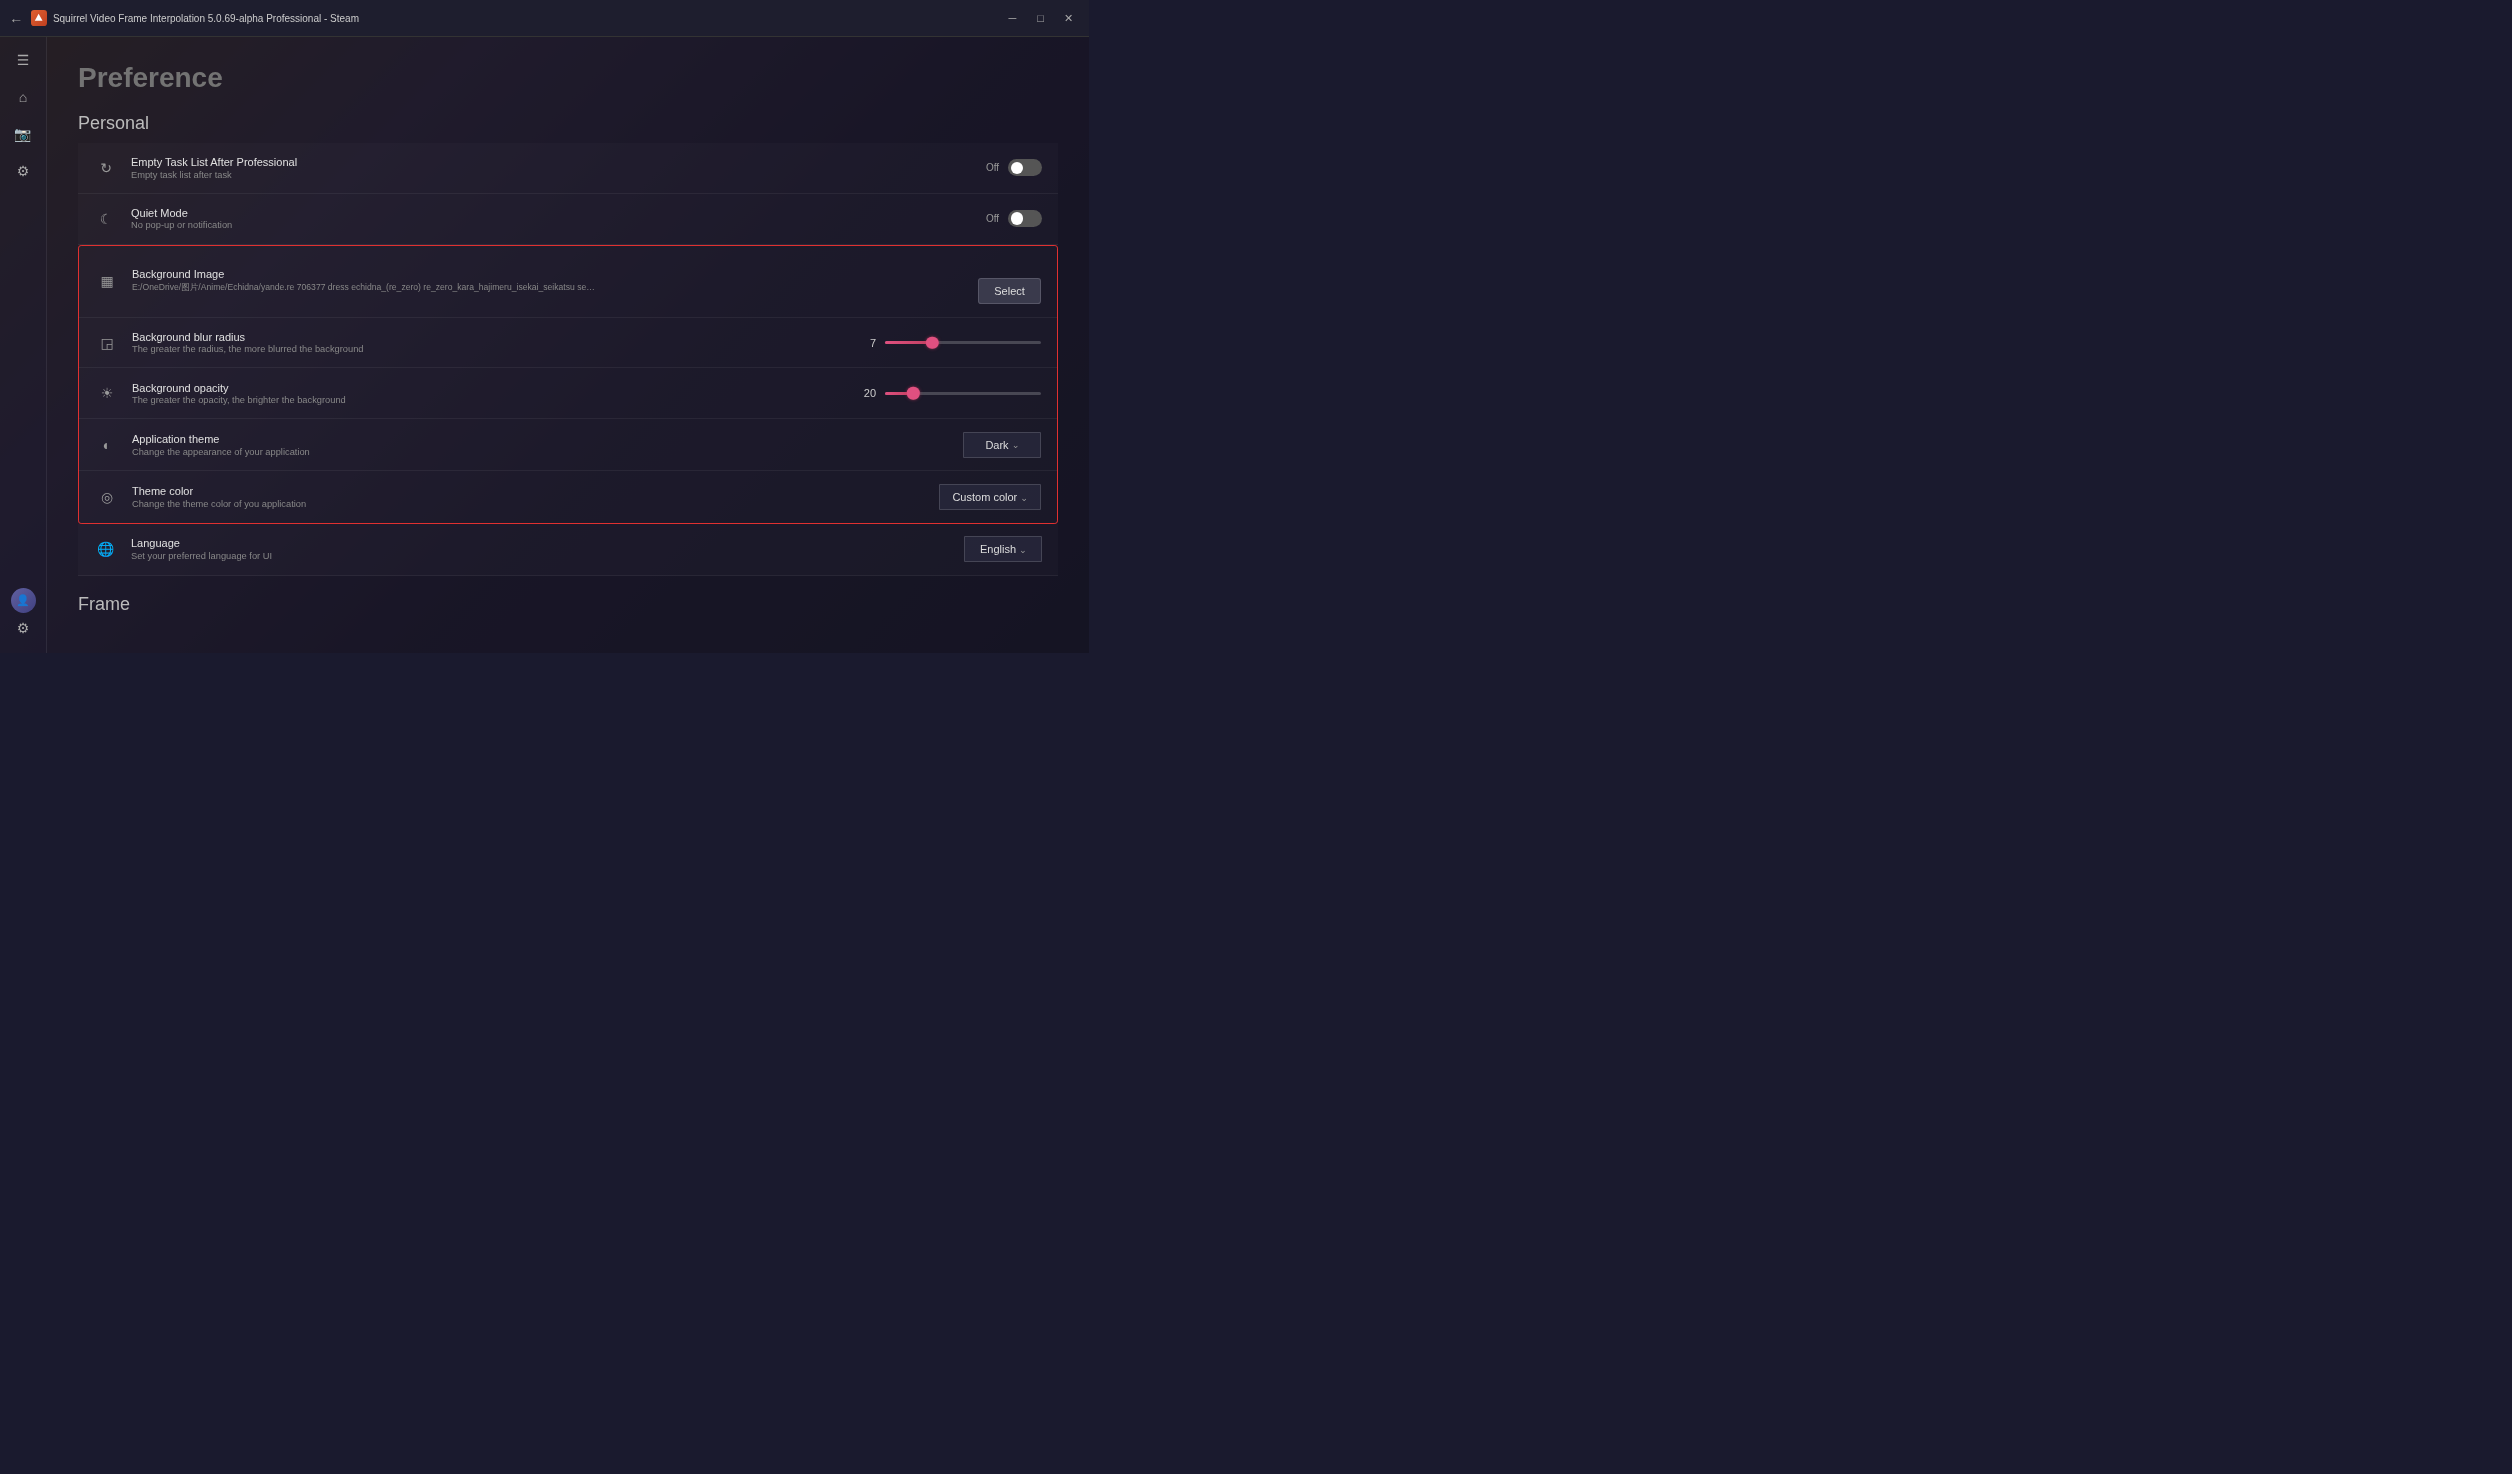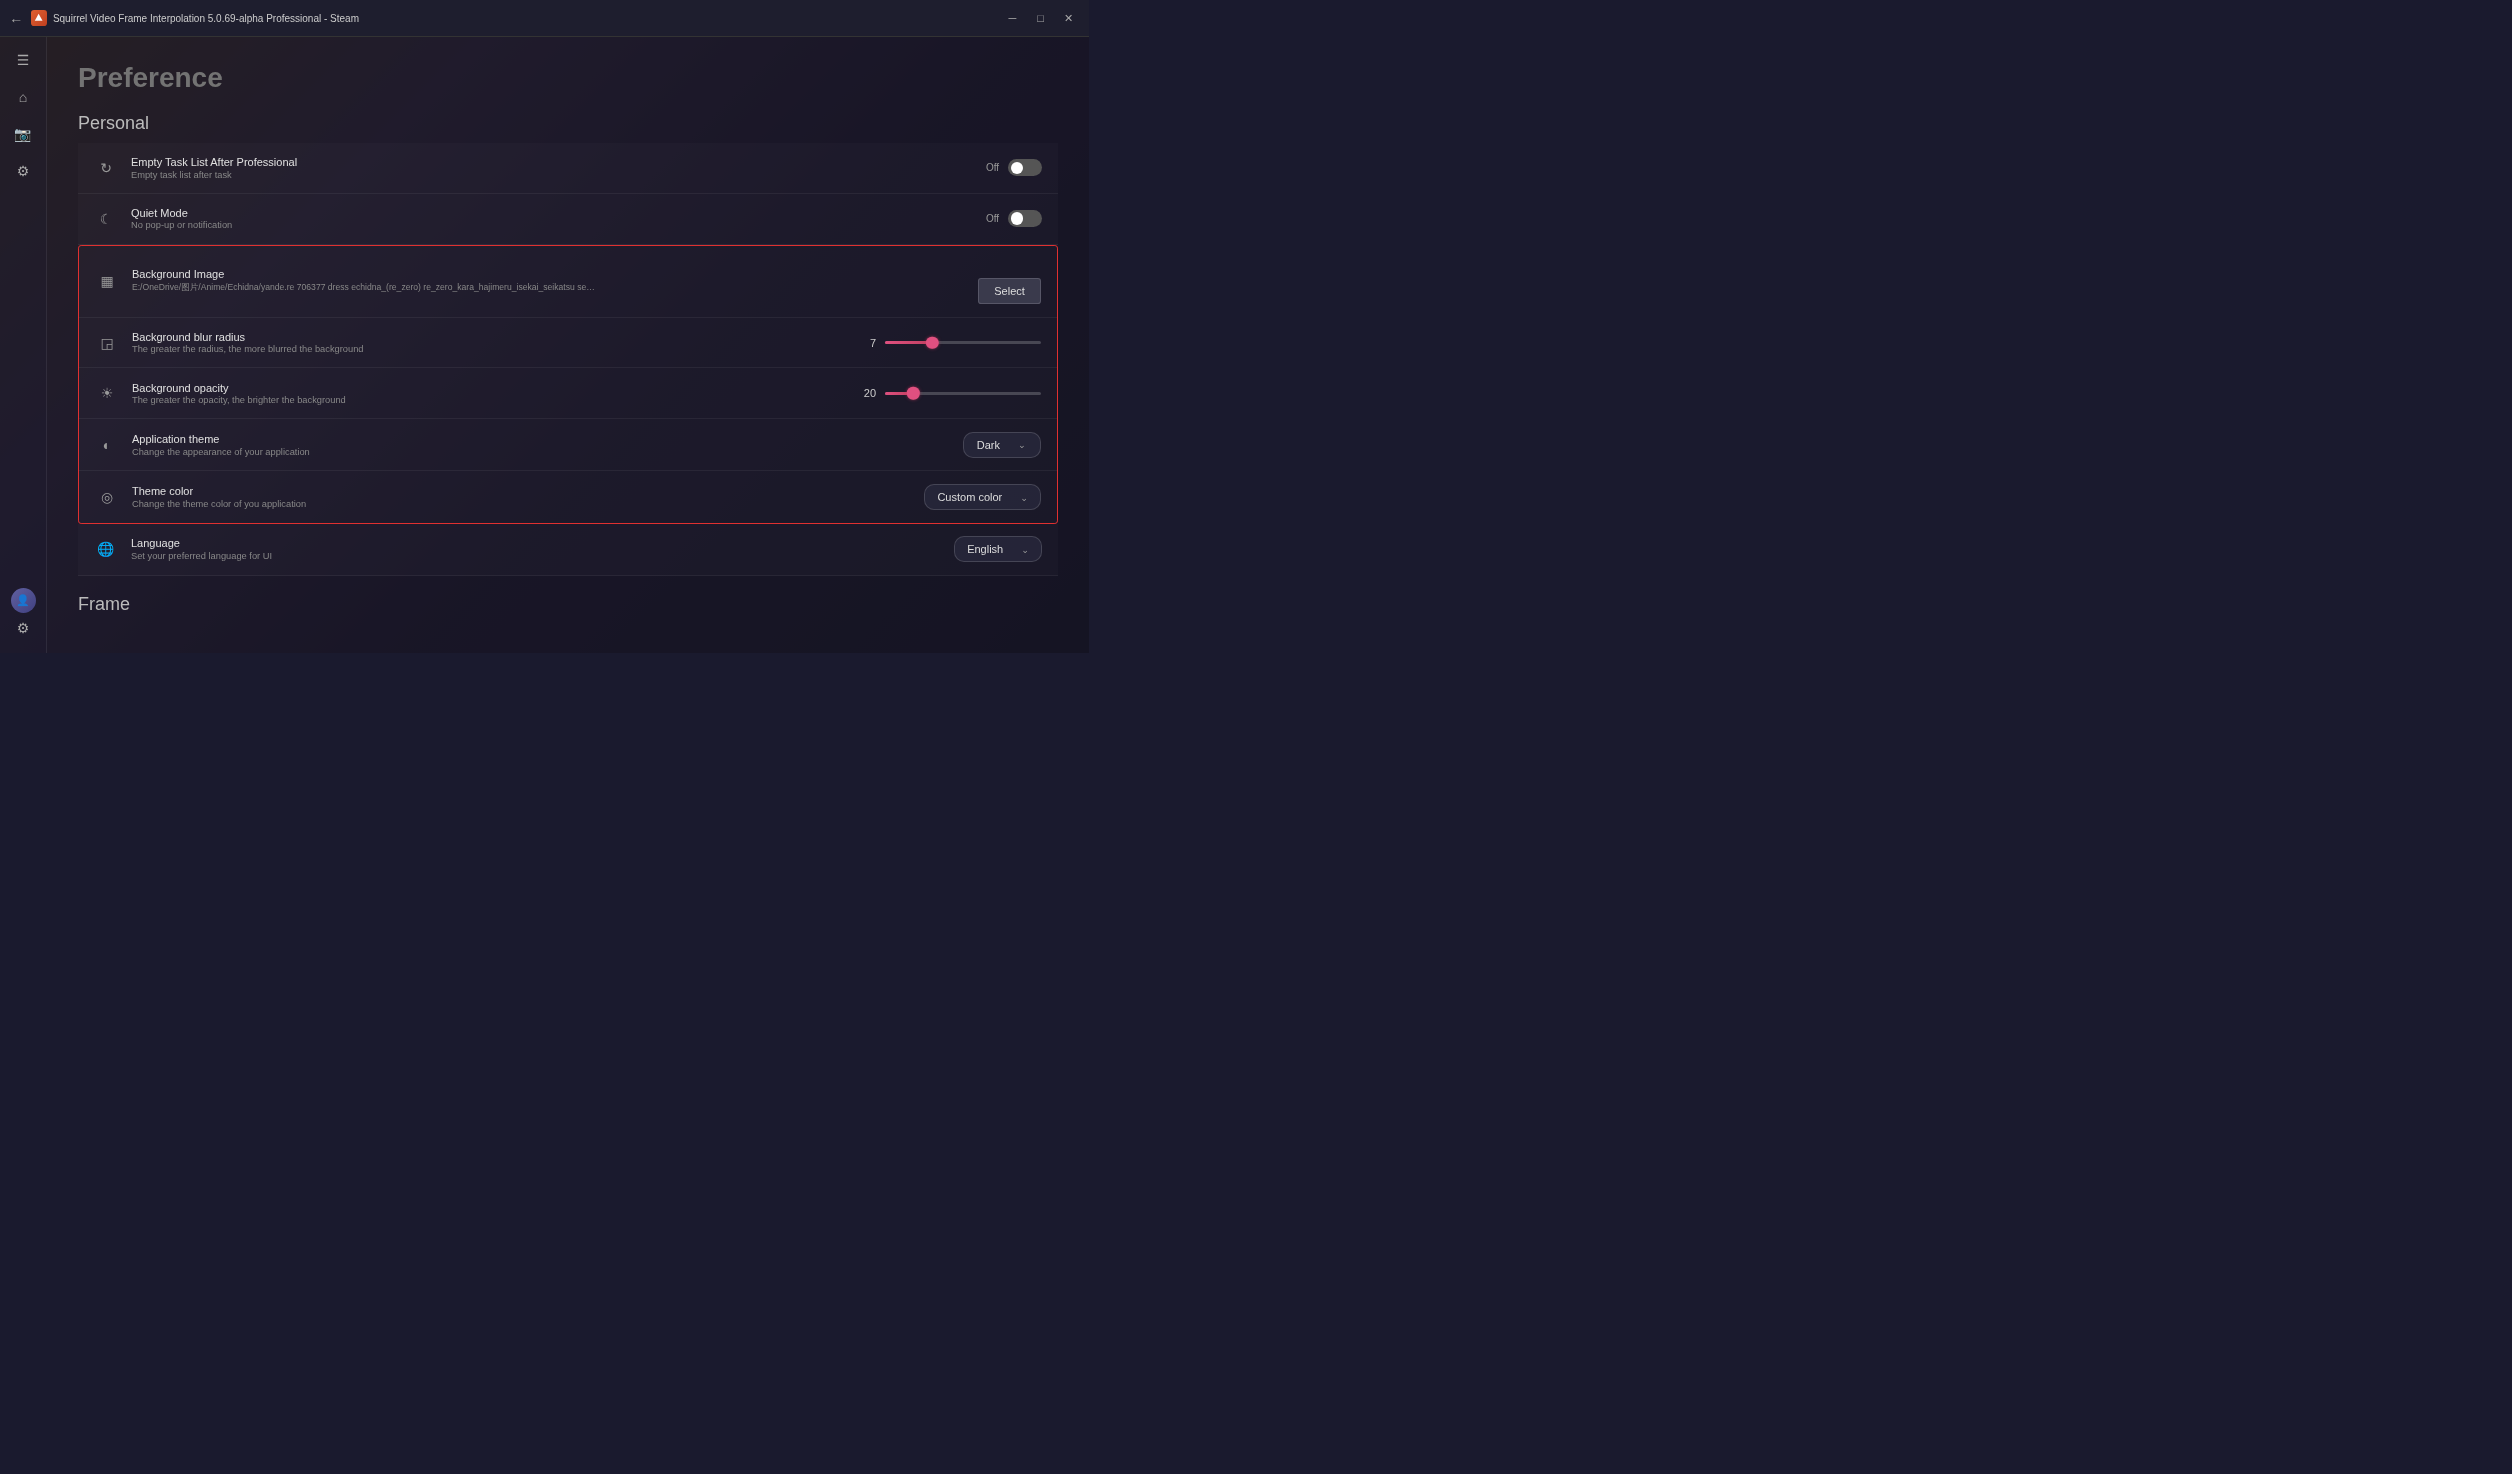--- a/index.html
+++ b/index.html
@@ -282,27 +282,28 @@
       cursor: pointer;
       box-shadow: 0 0 3.1px rgba(220,60,100,0.6);
     }
 
     
     .dropdown {
       background: rgba(40,40,60,0.8);
       border: 0.8px solid rgba(255,255,255,0.15);
       color: #ddd;
       padding: 6.2px 12.4px;
-      border-radius: 10px;
+      border-radius: 1px;
       cursor: pointer;
       font-size: 11px;
       display: flex;
       align-items: center;
-      gap: 18px;
+      gap: 3px;
       min-width: 78px;
+      justify-content: center;
     }
     .dropdown-arrow { font-size: 9.3px; color: #999; }
 
     
     .highlighted-section {
       border: 1.6px solid #e03030;
       border-radius: 3.1px;
       margin-bottom: 0;
     }
 

